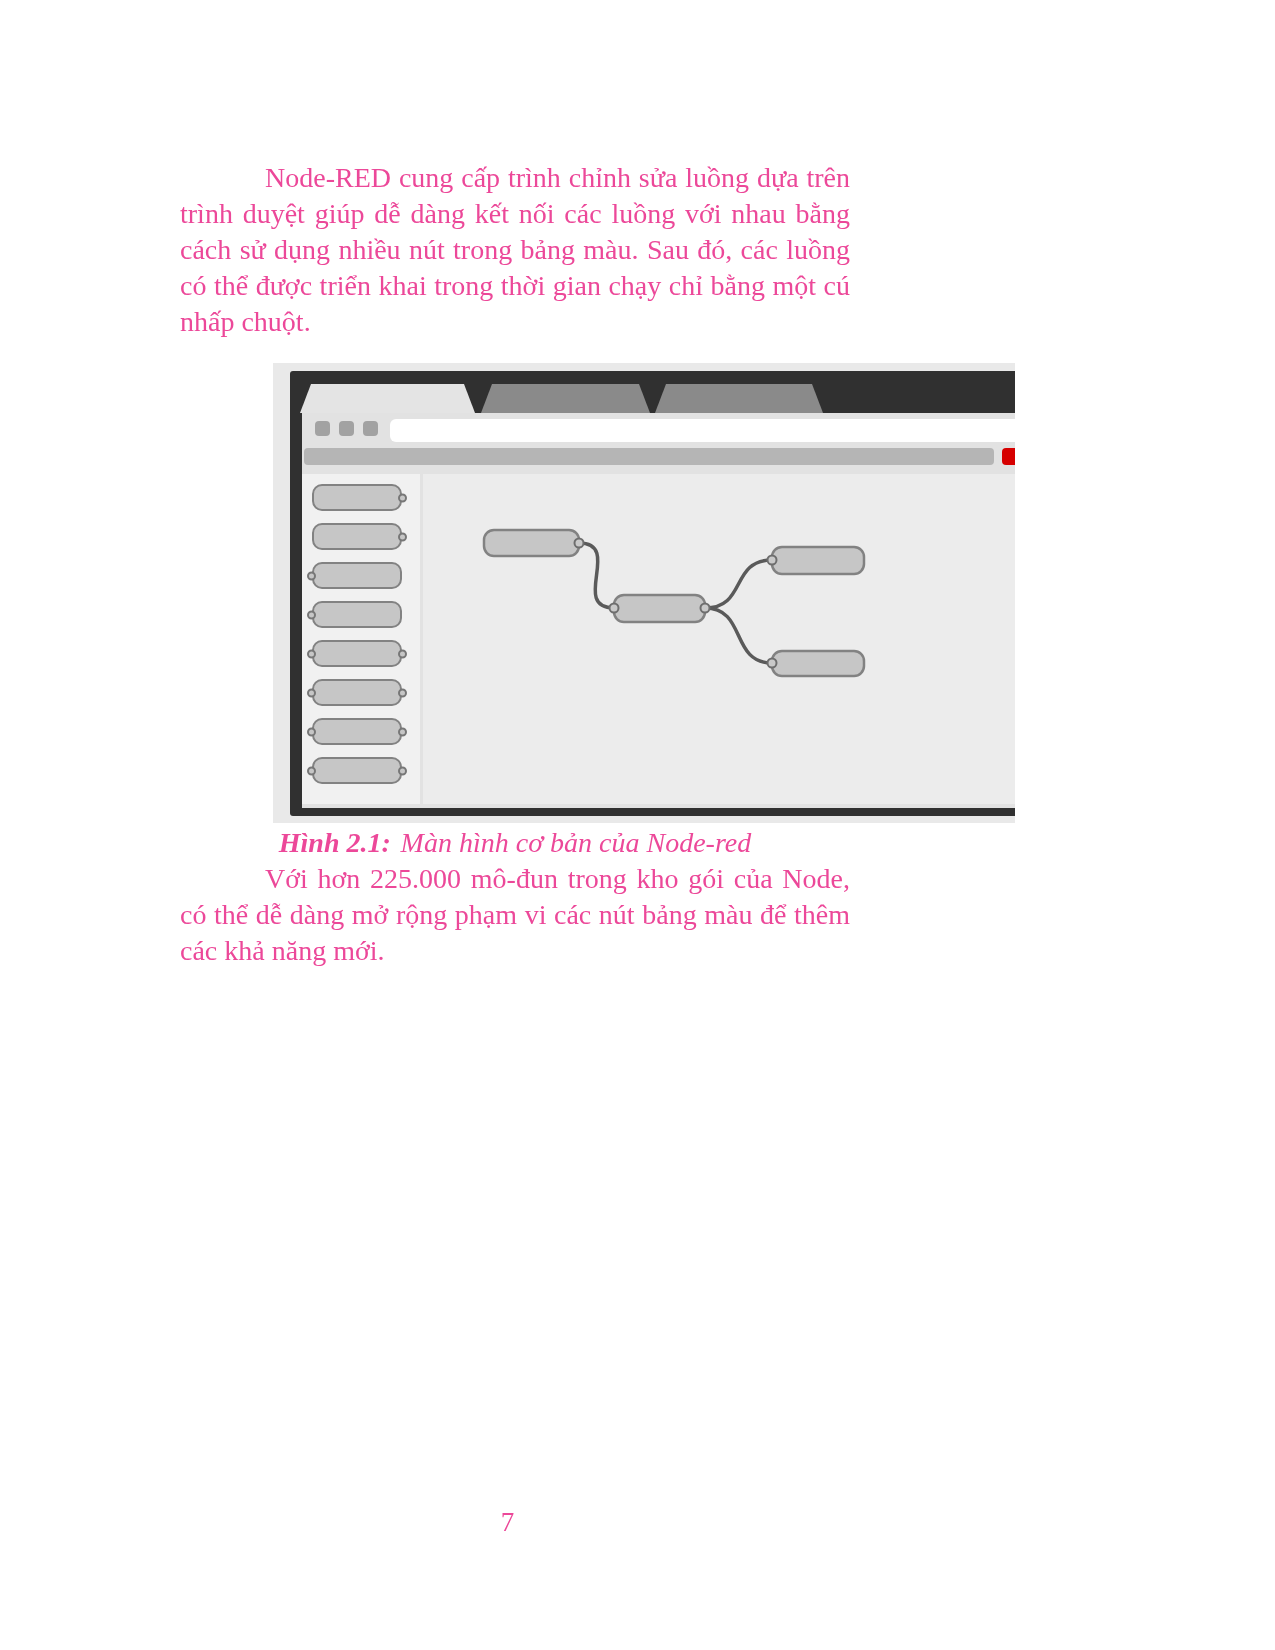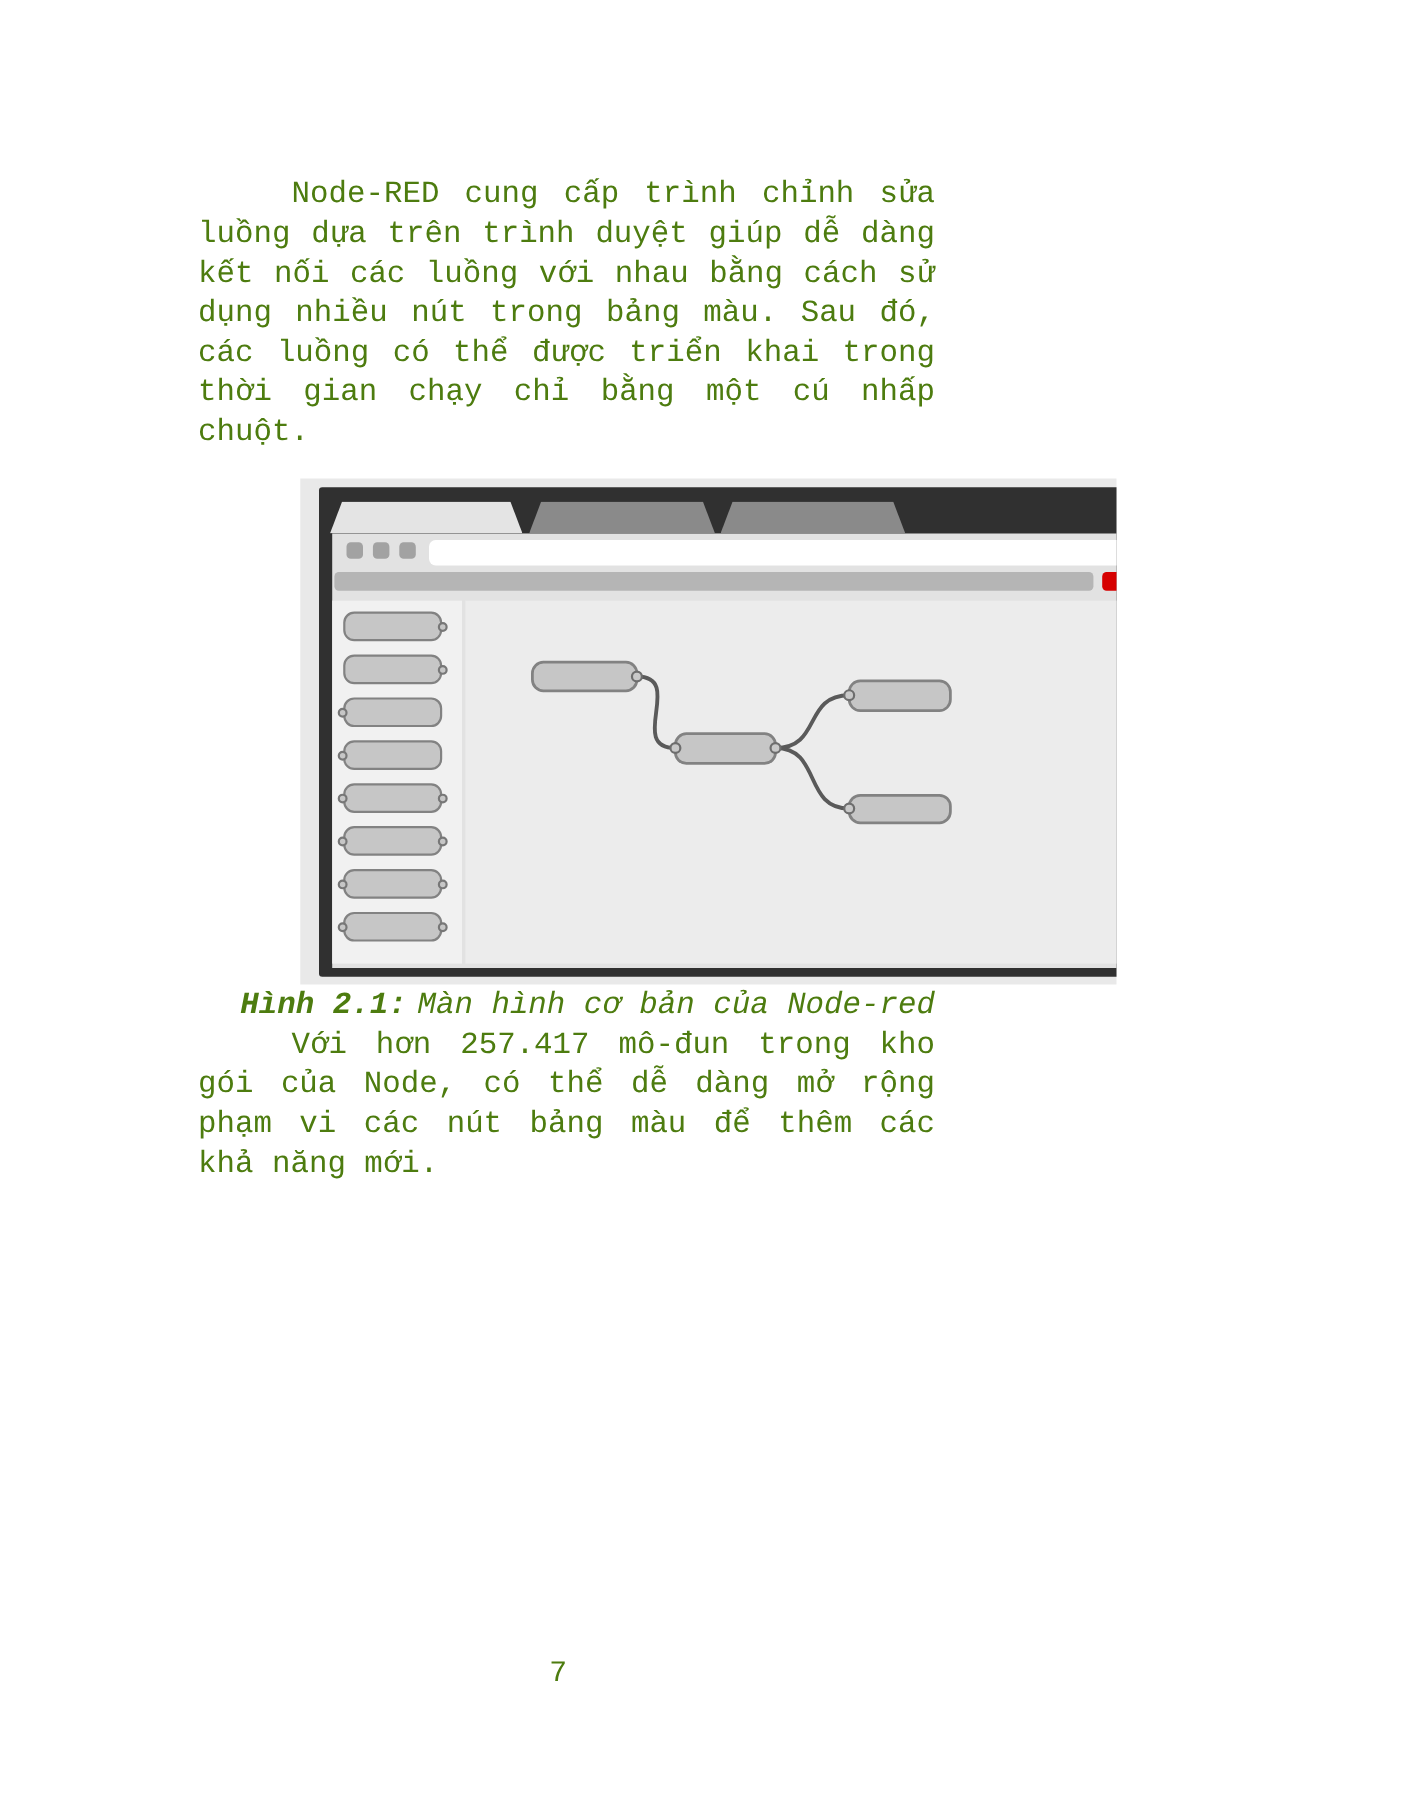--- a/index.html
+++ b/index.html
@@ -1,38 +1,38 @@
 <!DOCTYPE html>
 <html lang="vi"><head>
 <meta charset="utf-8">
 <style>
   html,body{margin:0;padding:0;background:#fff;}
   .page{
     position:relative;
     width:1015px;height:1650px;
     background:#ffffff;
-    font-family:Liberation Mono, monospace;
-    color:#4d7c0f;
+    font-family:Liberation Serif, serif;
+    color:#ec4899;
     overflow:hidden;
   }
   .text-column{
     padding:160px 165px 0 180px;
   }
   .para{
     margin:0 0 14px 0;
     font-size:28px;
     line-height:36px;
     text-align:justify;
     text-indent:85px;
   }
   .caption{
     margin:2px 0 0 0;
     font-size:28px;
     line-height:36px;
-    text-align:right;
+    text-align:center;
     font-style:italic;
   }
   .caption .cap-label{font-weight:bold;margin-right:.35em;}
   .para-after-figure{margin-top:30px;}
   .page-number{
     position:absolute;left:0;bottom:110px;width:100%;
     text-align:center;font-size:27px;line-height:36px;
   }
 
   
@@ -175,18 +175,18 @@
               </g>
             </svg>
           </div>
         </div>
       </div>
     </div>
 
     <p class="caption"><span class="cap-label">Hình 2.1:</span><span>Màn hình cơ bản của Node-red</span></p>
 
 
-    <p class="para">Với hơn 257.417 mô-đun trong kho gói của Node, có thể dễ dàng mở rộng phạm vi các nút bảng màu để thêm các khả năng mới.</p>
+    <p class="para">Với hơn 225.000 mô-đun trong kho gói của Node, có thể dễ dàng mở rộng phạm vi các nút bảng màu để thêm các khả năng mới.</p>
 
   </div>
 
   <div class="page-number">7</div>
 </div>
 
 </body></html>

